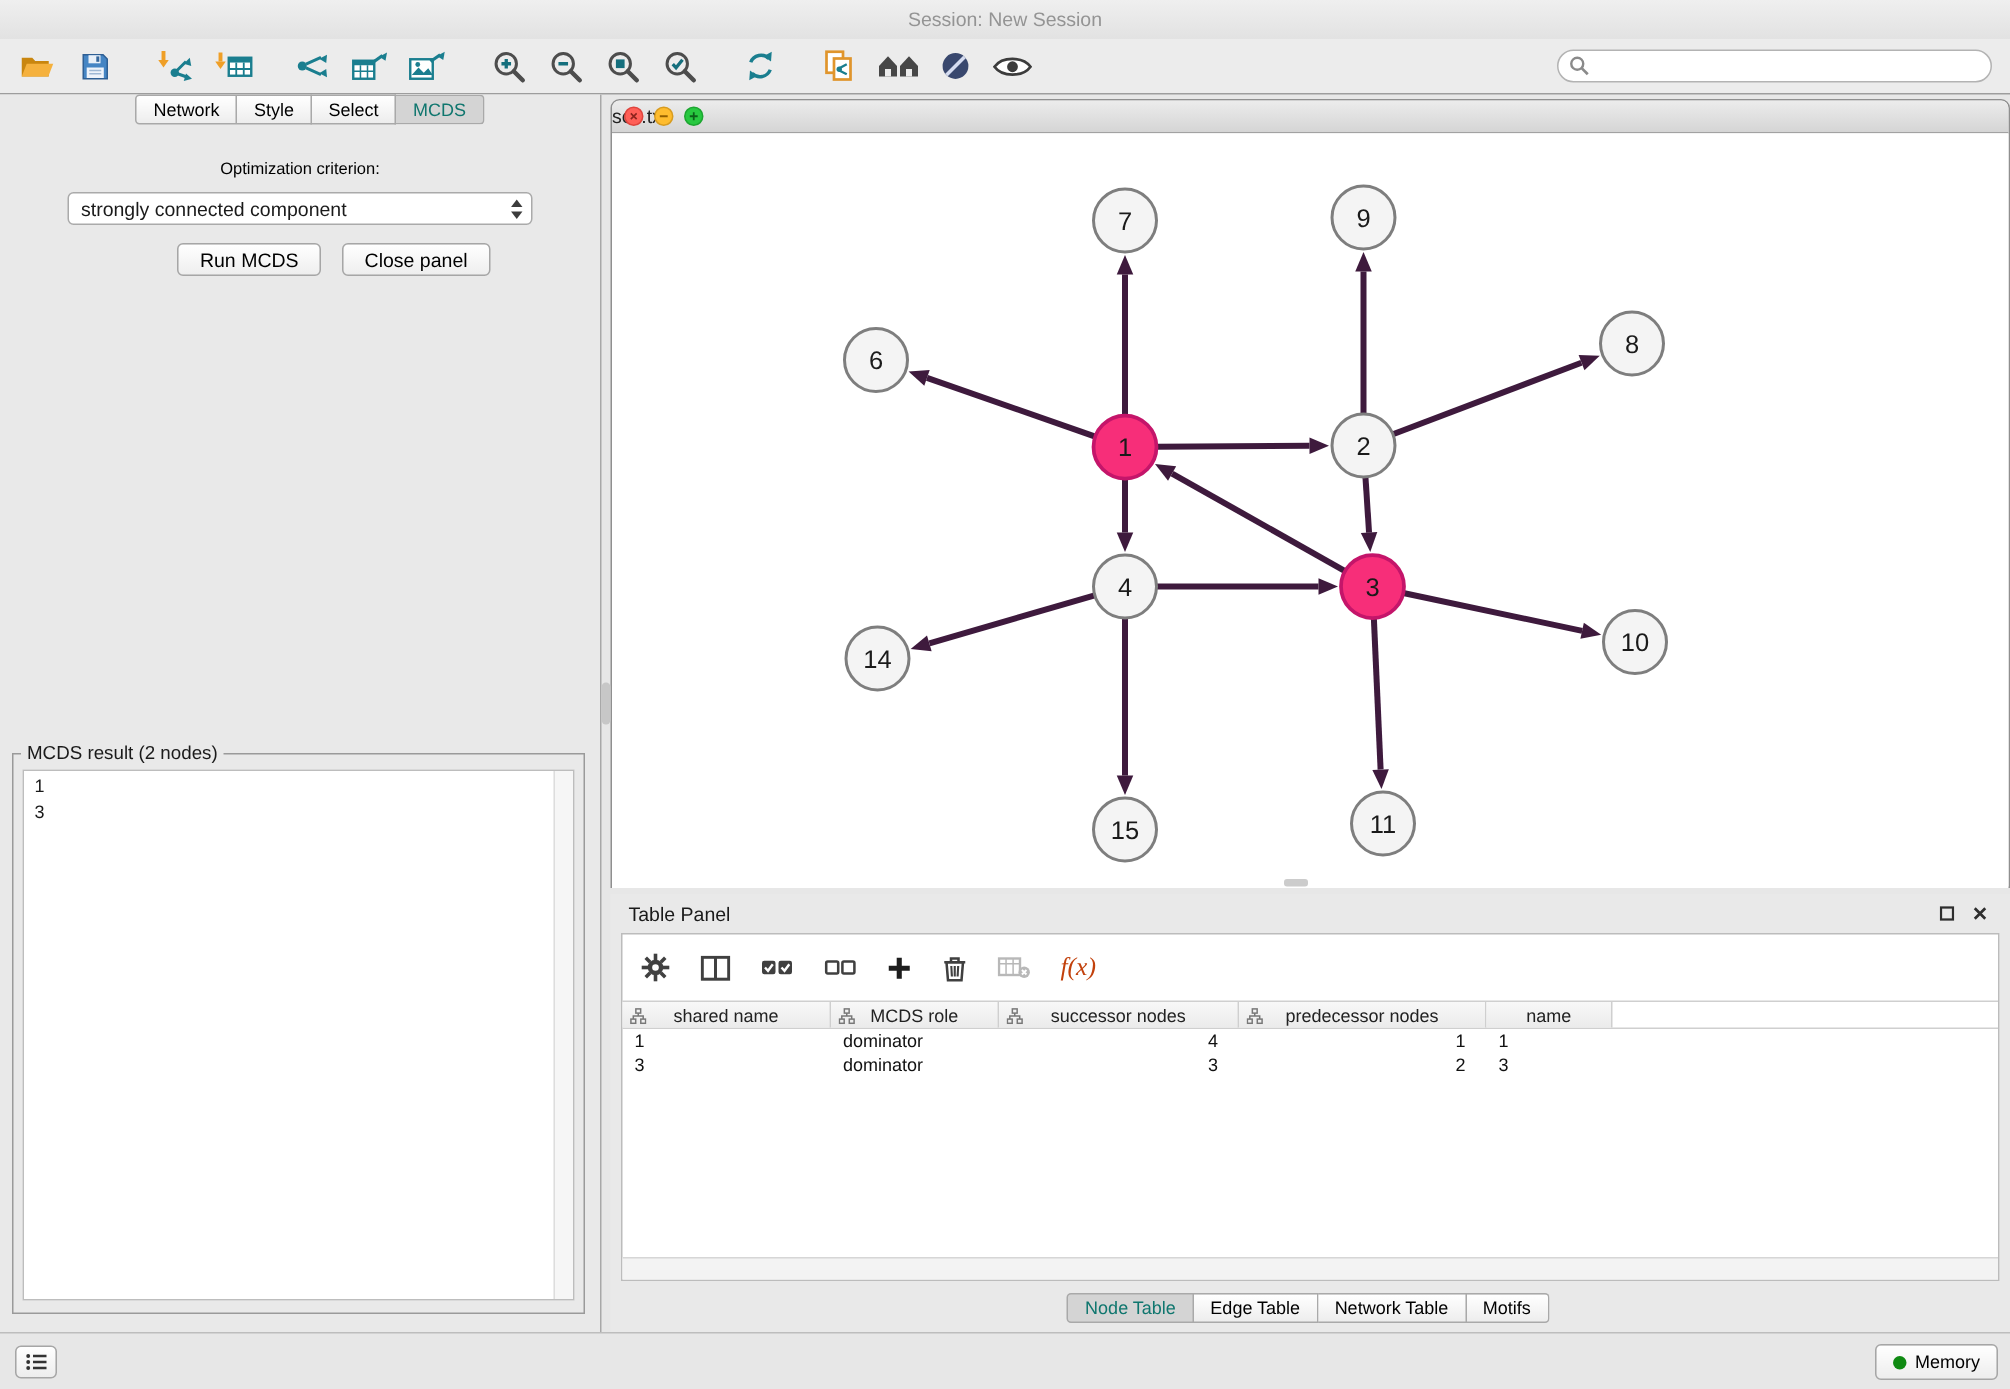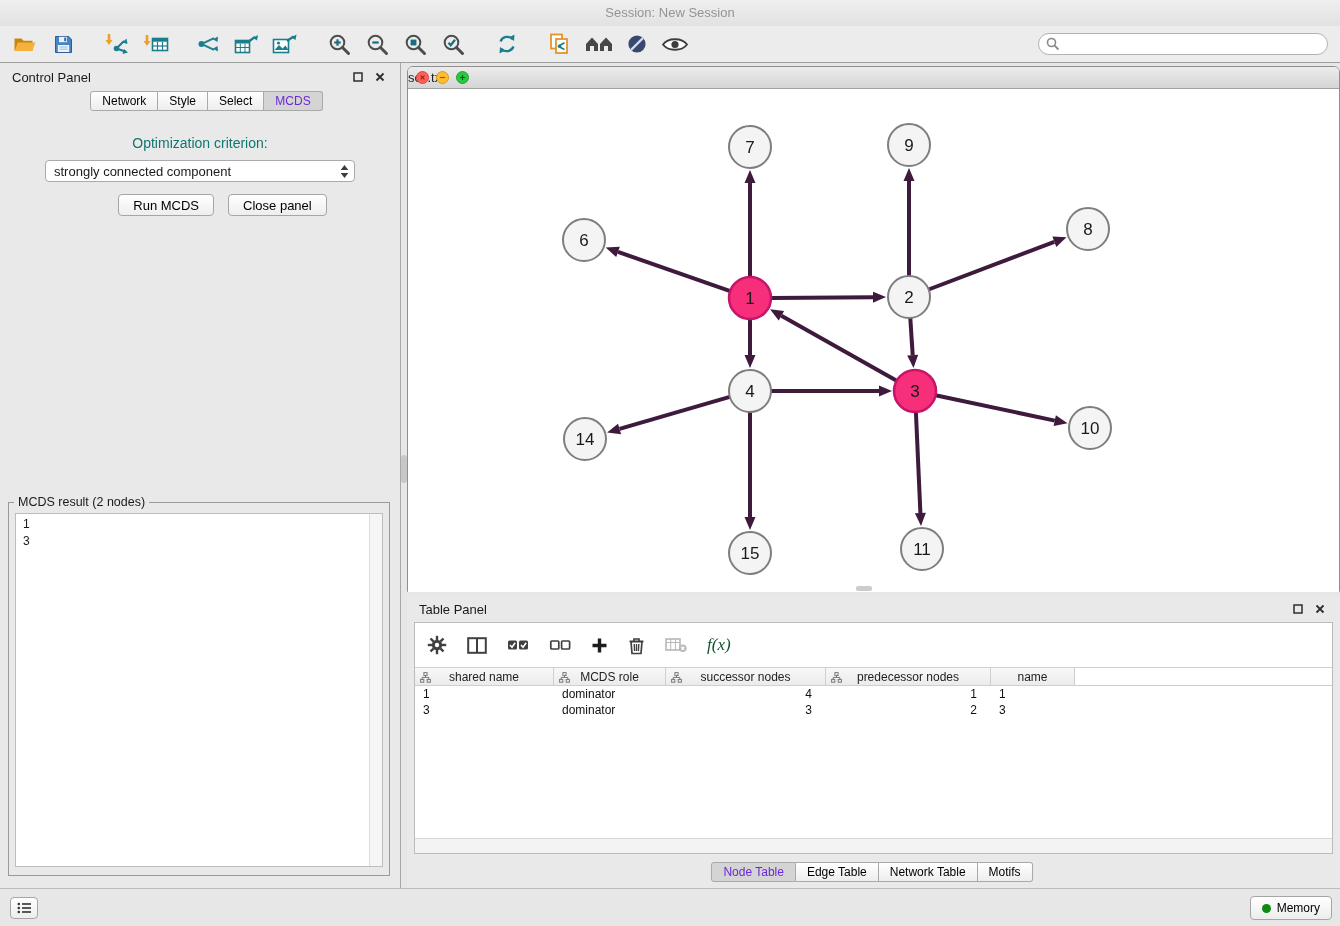--- a/index.html
+++ b/index.html
@@ -38,22 +38,22 @@
   }
   .panel-header { height:28px; display:flex; align-items:center; padding:0 12px; font-size:13px; }
   .panel-header .spacer { flex:1; }
   .winbtn { width:16px; height:16px; display:inline-flex; align-items:center; justify-content:center;
             background:none; border:none; margin-left:6px; }
   .seg { display:flex; justify-content:center;margin-left:13px; }
   .seg-tab { display:inline-block; height:20px; line-height:19px; padding:0 11px; font-size:12px;
              background:linear-gradient(#ffffff,#ededed); border:1px solid #a9a9a9; border-left-width:0; color:#000; }
   .seg-tab:first-child { border-left-width:1px; border-radius:3px 0 0 3px; }
   .seg-tab:last-child { border-radius:0 3px 3px 0; }
-  .seg-tab.active { background:#d4d4d4; color:#6d28d9; }
-  .opt-label { text-align:center; margin-top:24px; font-size:14px; color:#0f766e; }
+  .seg-tab.active { background:#d4d4d4; color:#0f766e; }
+  .opt-label { text-align:center; margin-top:24px; font-size:11px; color:#000000; }
   .criterion {
     margin:9px auto 0; width:310px; height:22px; background:#fff;
     border:1px solid #aaa; border-radius:4px; position:relative;
     display:flex; align-items:center; padding-left:8px; font-size:13px;
   }
   .criterion .stepper { position:absolute; right:5px; top:3px; }
   .cp-buttons { display:flex; justify-content:center; gap:14px; margin-top:12px;padding-left:45px; }
   .cp-btn { height:22px; padding:0 14px; font-size:13px; color:#000;
             background:linear-gradient(#ffffff,#eeeeee); border:1px solid #a6a6a6; border-radius:4px; }
   .result-box { position:absolute; left:8px; right:10px; top:439px; bottom:12px; border:1px solid #9a9a9a; }
@@ -71,21 +71,21 @@
   .light { width:13px; height:13px; border-radius:50%; display:flex; align-items:center; justify-content:center; padding:0; }
   .light.red { background:#ff5f57; border:1px solid #df443d; }
   .light.yellow { background:#febc2e; border:1px solid #d89c20; }
   .light.green { background:#28c840; border:1px solid #1da631; }
   .net-canvas { position:absolute; left:0; top:22px; width:931px; height:503px; background:#fff; }
   
   .table-panel { position:absolute; left:407px; top:596px; width:933px; height:292px; background:#e9e9e9; }
   .tp-inner { position:absolute; left:7px; right:7px; top:26px; bottom:34px; background:#fff; border:1px solid #bcbcbc; }
   .tp-toolbar { height:44px; display:flex; align-items:center; padding-left:12px; gap:20px; }
   .tp-toolbar .tpbtn { background:none; border:none; display:flex; align-items:center; justify-content:center; height:30px; }
-  .fx { font-family:"Liberation Serif", serif; font-style:italic; font-size:17px; color:#14532d; }
+  .fx { font-family:"Liberation Serif", serif; font-style:italic; font-size:17px; color:#c2410c; }
   .thead { display:flex; height:19px; border-top:1px solid #cfcfcf; border-bottom:1px solid #cfcfcf; }
   .hcell { position:relative; display:flex; align-items:center; justify-content:center;
            background:linear-gradient(#f8f8f8,#ebebeb); border-right:1px solid #cfcfcf;
            font-size:12px; color:#222; }
   .hcell .mini { position:absolute; left:5px; top:4px; }
   .w0{width:139px} .w1{width:112px} .w2{width:160px} .w3{width:165px} .w4{width:84px}
   .trow { display:flex; height:16px; align-items:center; font-size:12px; color:#111; }
   .tcell { padding:0 8px; white-space:nowrap; overflow:hidden; }
   .tcell.a-right { text-align:right; padding-right:14px; }
   .tp-hscroll { position:absolute; left:0; right:0; bottom:0; height:15px; background:#f3f3f3; border-top:1px solid #d6d6d6; }
@@ -246,34 +246,20 @@
   <div class="search-box">
     <svg width="14" height="14" viewBox="0 0 14 14">
       <circle cx="5.5" cy="5.5" r="4" fill="none" stroke="#8a8a8a" stroke-width="1.6"></circle>
       <line x1="8.6" y1="8.6" x2="12.5" y2="12.5" stroke="#8a8a8a" stroke-width="1.8"></line>
     </svg>
     <input value="" placeholder="" style="">
   </div>
 </div>
 
 <div class="control-panel">
-  <div class="panel-header">
-    <span>Control Panel</span>
-    <span class="spacer"></span>
-    <button class="winbtn">
-      <svg width="10" height="10" viewBox="0 0 10 10">
-        <rect x="1" y="1" width="8" height="8" fill="none" stroke="#2e2e2e" stroke-width="1.5"></rect>
-      </svg>
-    </button>
-    <button class="winbtn">
-      <svg width="10" height="10" viewBox="0 0 10 10">
-        <path d="M1.5 1.5 L8.5 8.5 M8.5 1.5 L1.5 8.5" stroke="#2e2e2e" stroke-width="1.8"></path>
-      </svg>
-    </button>
-  </div>
   <div class="seg">
     <span class="seg-tab">Network</span>
     <span class="seg-tab">Style</span>
     <span class="seg-tab">Select</span>
     <span class="seg-tab active">MCDS</span>
   </div>
   <div class="opt-label">Optimization criterion:</div>
   <div class="criterion">
     <span>strongly connected component</span>
     <span class="stepper">

